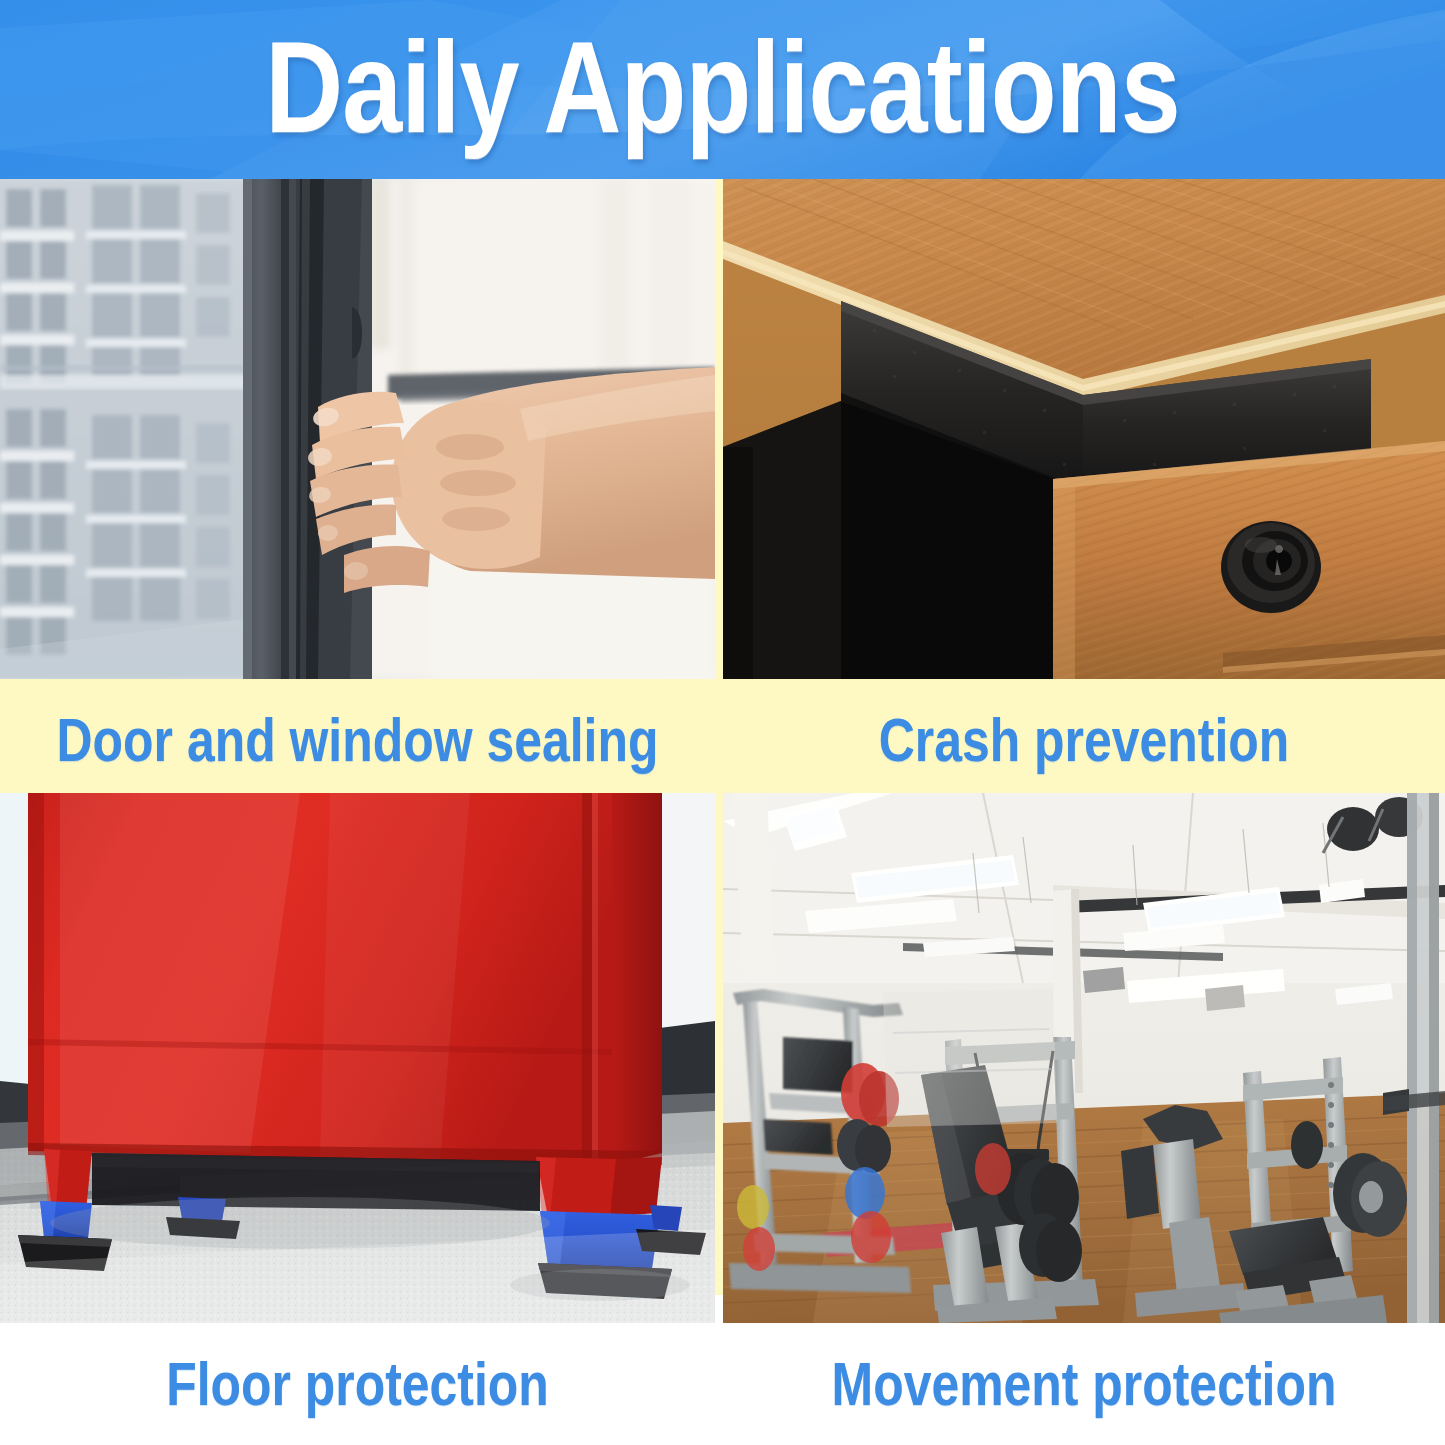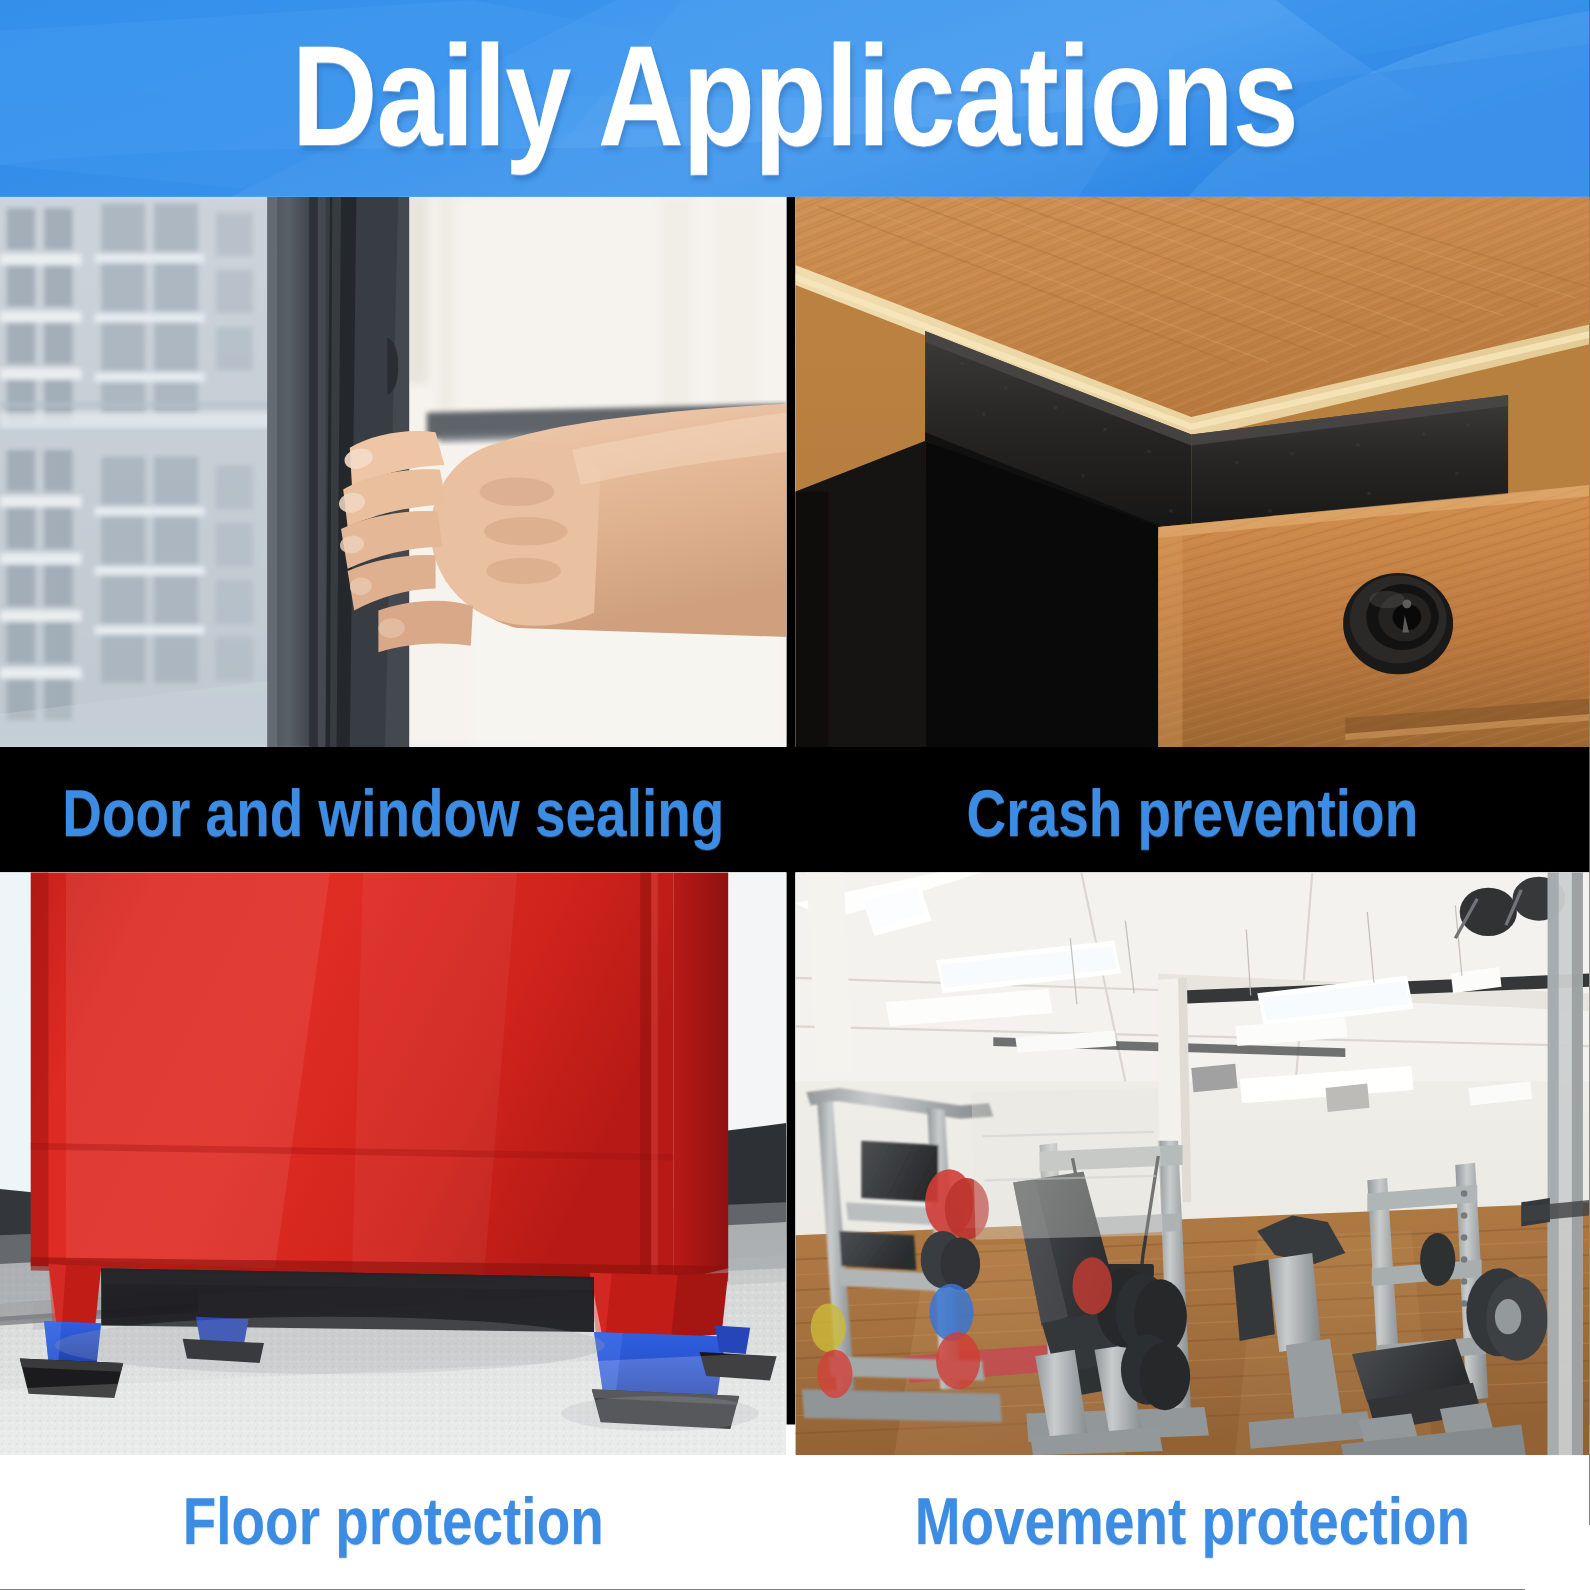--- a/index.html
+++ b/index.html
@@ -2,21 +2,21 @@
 <html><head>
 <meta charset="utf-8">
 <style>
   * { margin:0; padding:0; box-sizing:border-box; }
   html,body { width:1445px; height:1445px; }
   body {
     font-family:"Liberation Sans", sans-serif;
     background:#ffffff;
     overflow:hidden;
   }
-  #page { position:relative; width:1445px; height:1295px; background:#000000; }
+  #page { position:relative; width:1445px; height:1295px; background:#fef9c3; }
 
   
   .banner {
     position:absolute; left:0; top:0; width:1445px; height:179px;
     background:linear-gradient(100deg,#2f8de9 0%,#3d95ec 28%,#55a3f0 55%,#3b93eb 78%,#2b86e4 100%);
     overflow:hidden;
   }
   .banner svg.facets { position:absolute; inset:0; width:100%; height:100%; }
   .banner-title {
     position:absolute; left:0; top:0; width:100%; height:100%;

